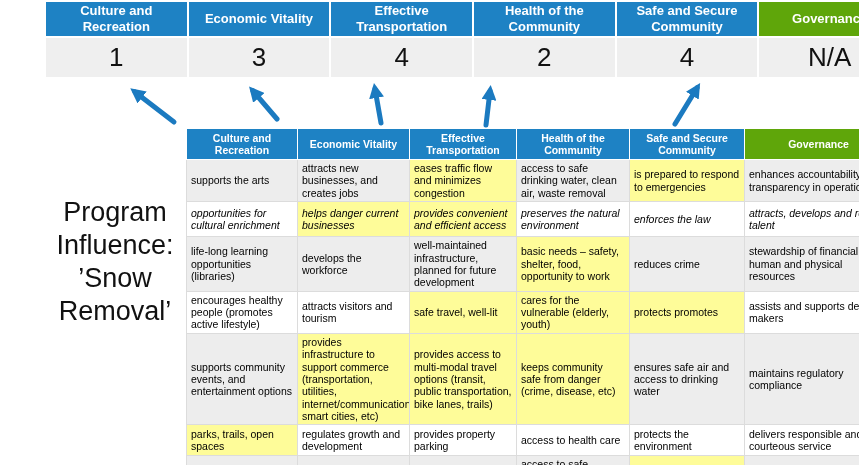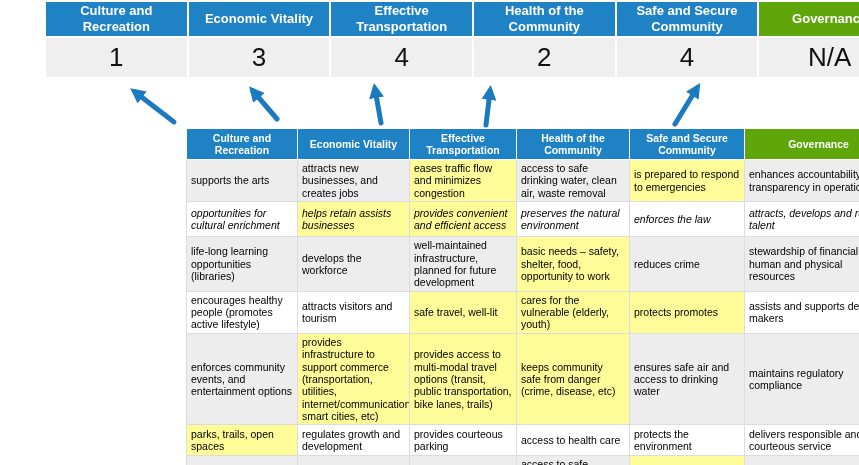--- a/index.html
+++ b/index.html
@@ -70,20 +70,24 @@
         <path d="M0,0 L10,5 L0,10 z" fill="#1B7AC0"></path>
       </marker>
     </defs>
     <line x1="130" y1="44" x2="91" y2="14" stroke="#1B7AC0" stroke-width="5" stroke-linecap="round" marker-end="url(#ah)"></line>
     <line x1="233" y1="41" x2="209" y2="13" stroke="#1B7AC0" stroke-width="5" stroke-linecap="round" marker-end="url(#ah)"></line>
     <line x1="337" y1="45" x2="331" y2="11" stroke="#1B7AC0" stroke-width="5" stroke-linecap="round" marker-end="url(#ah)"></line>
     <line x1="442" y1="47" x2="446" y2="13" stroke="#1B7AC0" stroke-width="5" stroke-linecap="round" marker-end="url(#ah)"></line>
     <line x1="631" y1="46" x2="653" y2="10" stroke="#1B7AC0" stroke-width="5" stroke-linecap="round" marker-end="url(#ah)"></line>
   </svg>
 
+  <div class="side-title">Program
+Influence:
+’Snow
+Removal’</div>
 
   <table class="matrix">
     <colgroup>
       <col style="width:111px">
         <col style="width:112px">
         <col style="width:107px">
       <col style="width:113px">
         <col style="width:115px">
         <col style="width:148px">
     </colgroup>
@@ -101,21 +105,21 @@
         <tr class="odd">
           <td>supports the arts</td>
           <td>attracts new businesses, and creates jobs</td>
           <td class="hl">eases traffic flow and minimizes congestion</td>
           <td>access to safe drinking water, clean air, waste removal</td>
           <td class="hl">is prepared to respond to emergencies</td>
           <td>enhances accountability and transparency in operations</td>
         </tr>
         <tr>
           <td>opportunities for cultural enrichment</td>
-          <td class="hl">helps retain assists businesses</td>
+          <td class="hl">helps danger current businesses</td>
           <td class="hl">provides convenient and efficient access</td>
           <td>preserves the natural environment</td>
           <td>enforces the law</td>
           <td>attracts, develops and retains talent</td>
         </tr>
         <tr class="odd">
           <td>life-long learning opportunities (libraries)</td>
           <td>develops the workforce</td>
           <td>well-maintained infrastructure, planned for future development</td>
           <td class="hl">basic needs – safety, shelter, food, opportunity to work</td>
@@ -124,31 +128,31 @@
         </tr>
         <tr>
           <td>encourages healthy people (promotes active lifestyle)</td>
           <td>attracts visitors and tourism</td>
           <td class="hl">safe travel, well-lit</td>
           <td class="hl">cares for the vulnerable (elderly, youth)</td>
           <td class="hl">protects promotes</td>
           <td>assists and supports decision makers</td>
         </tr>
         <tr class="odd">
-          <td>enforces community events, and entertainment options</td>
+          <td>supports community events, and entertainment options</td>
           <td class="hl">provides infrastructure to support commerce (transportation, utilities, internet/communications, smart cities, etc)</td>
           <td class="hl">provides access to multi-modal travel options (transit, public transportation, bike lanes, trails)</td>
           <td class="hl">keeps community safe from danger (crime, disease, etc)</td>
           <td>ensures safe air and access to drinking water</td>
           <td>maintains regulatory compliance</td>
         </tr>
         <tr>
           <td class="hl">parks, trails, open spaces</td>
           <td>regulates growth and development</td>
-          <td>provides courteous parking</td>
+          <td>provides property parking</td>
           <td>access to health care</td>
           <td>protects the environment</td>
           <td>delivers responsible and courteous service</td>
         </tr>
         <tr class="odd">
           <td></td>
           <td>vibrant downtown</td>
           <td>walkable community</td>
           <td>access to safe drinking water, clean air, waste removal</td>
           <td class="hl">provides safe travel and mobility</td>

